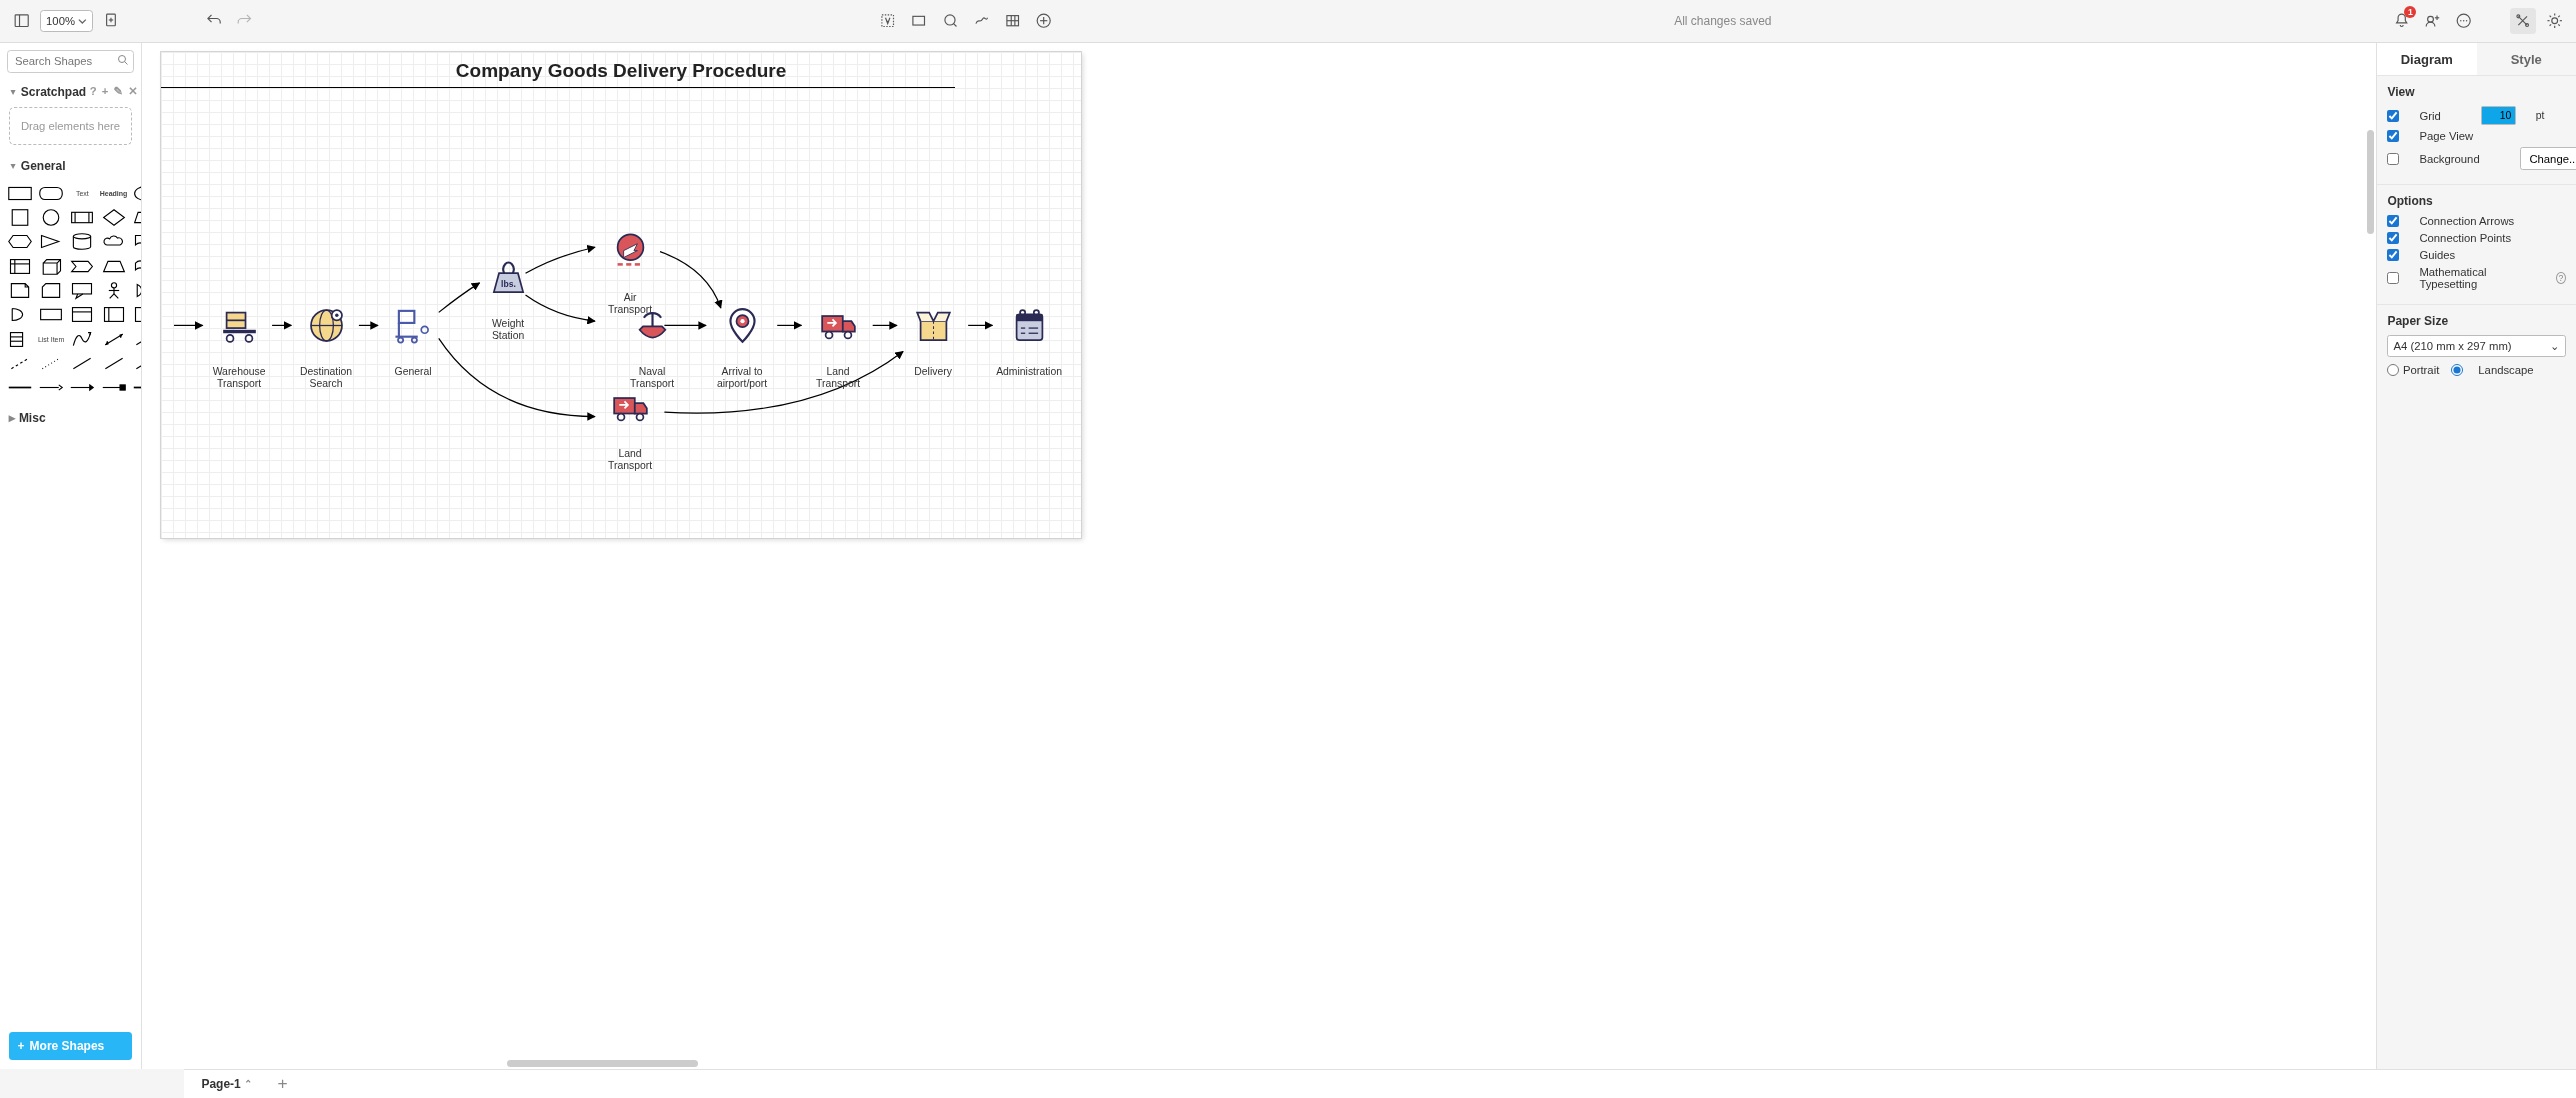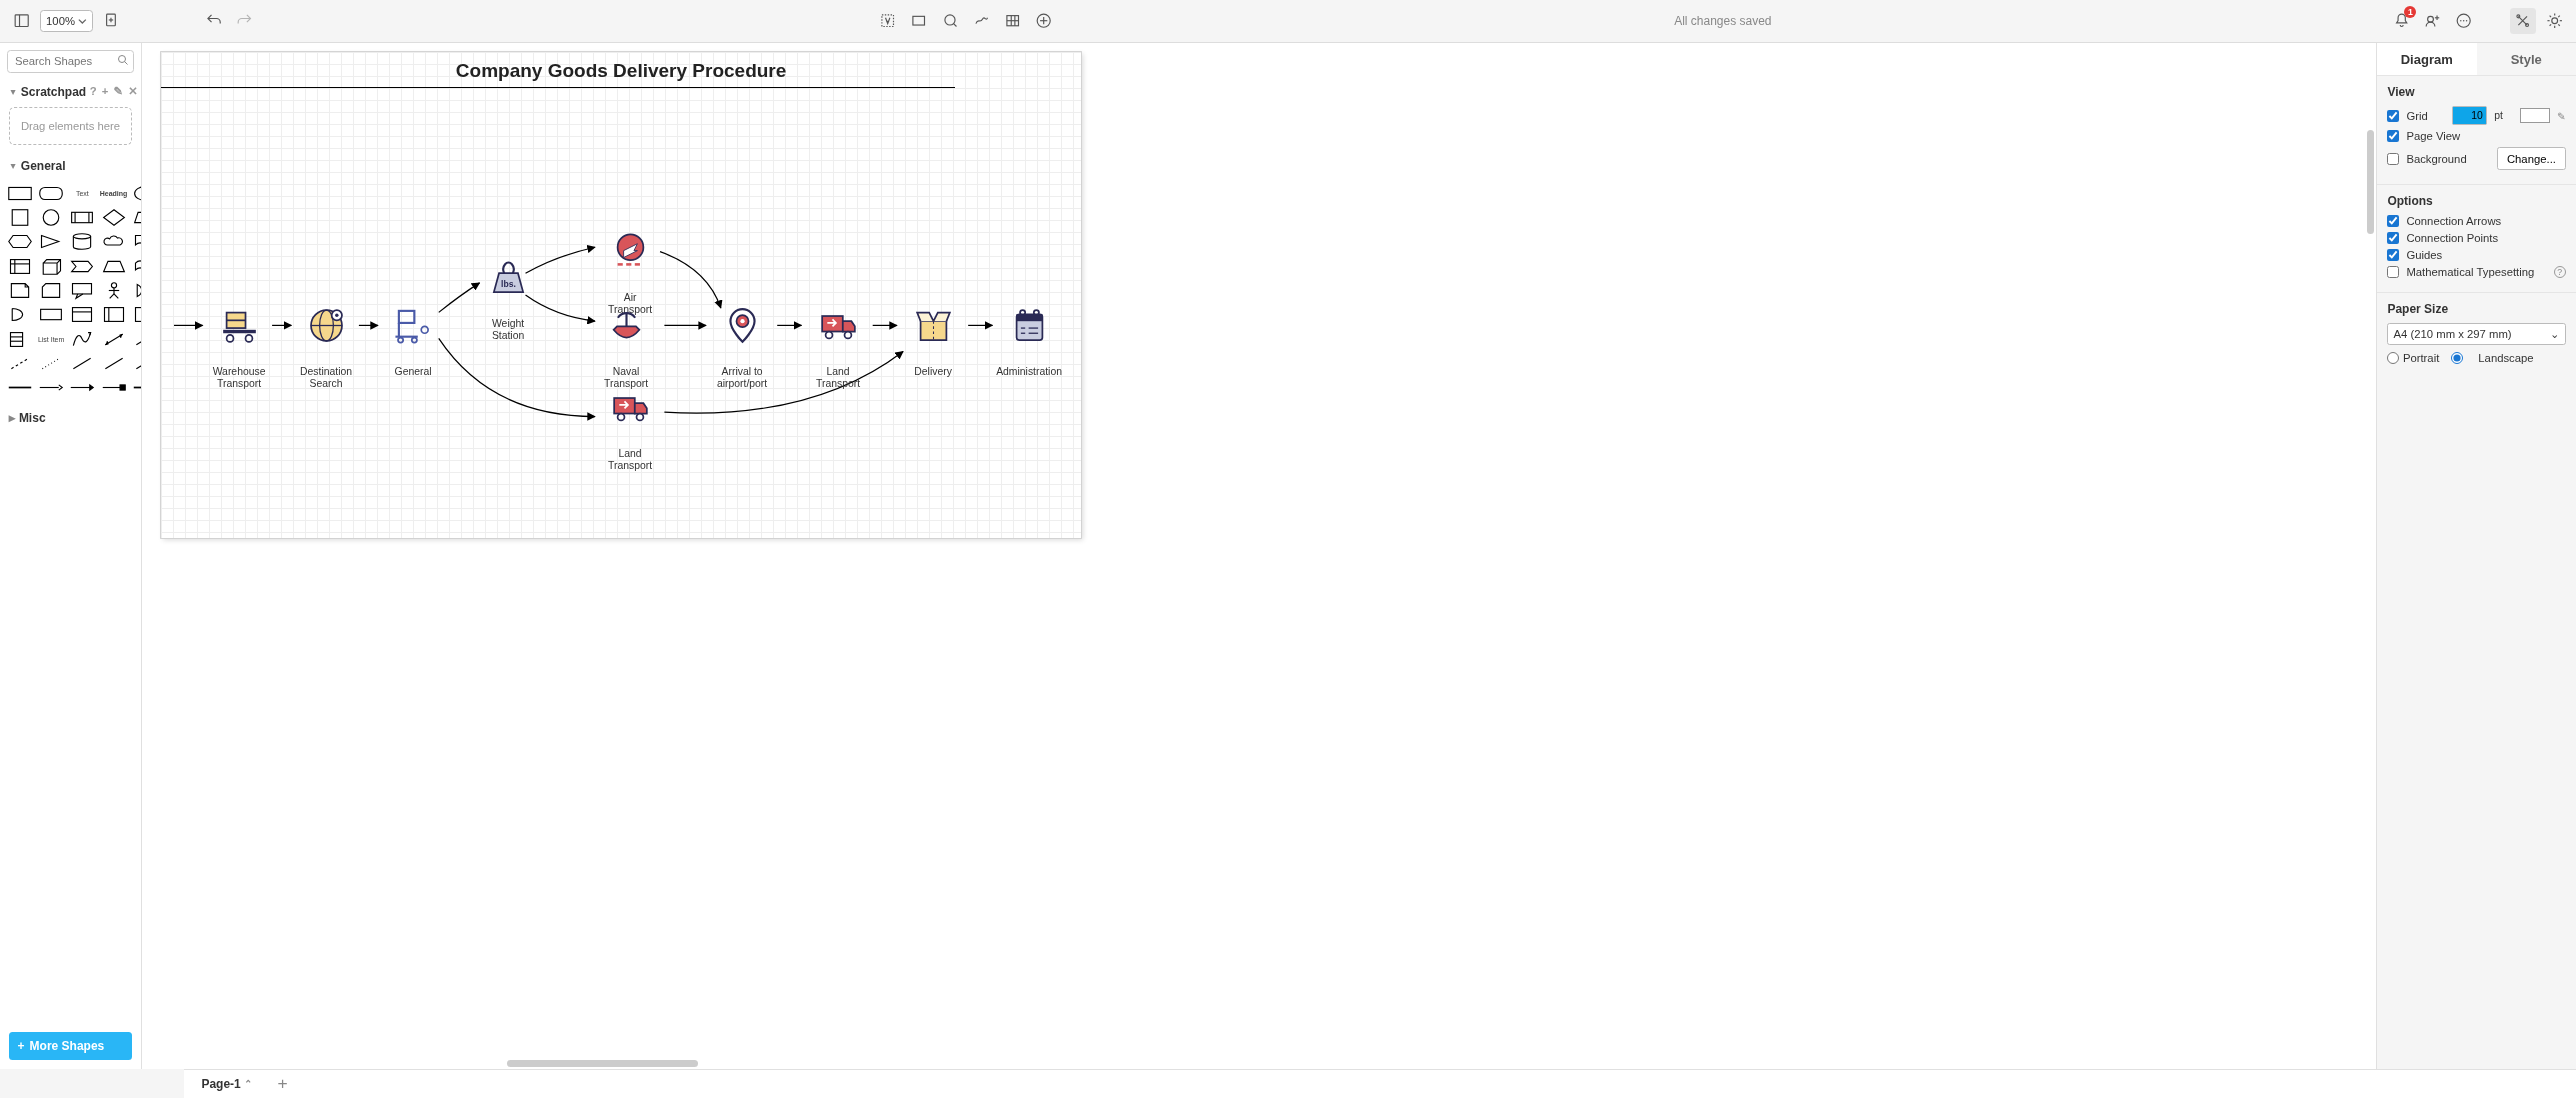--- a/index.html
+++ b/index.html
@@ -56,21 +56,21 @@
 .scroll-thumb-h { position: absolute; bottom: 1.7px; left: 365px; width: 191px; height: 7px; background: #ccc; border-radius: 3.5px; }
 
 
 .right-pane { width: 200px; background: #f5f5f5; border-left: 0.9px solid #e0e0e0; display: flex; flex-direction: column; overflow-y: auto; }
 .tabs { display: flex; }
 .tab { flex: 1; text-align: center; padding: 8.7px 0; font-weight: 600; font-size: 13px; cursor: pointer; }
 .tab.active { background: #fff; }
 .tab.inactive { color: #666; }
 .panel { padding: 8.7px 10.4px; border-top: 0.9px solid #e5e5e5; }
 .panel h4 { font-size: 12px; font-weight: 700; margin-bottom: 7px; }
-.row { display: flex; align-items: center; gap: 7px; margin-bottom: 5.2px; font-size: 11.3px; }
+.row { display: flex; align-items: center; gap: 20px; margin-bottom: 5.2px; font-size: 11.3px; }
 .row input[type=checkbox], .row input[type=radio] { accent-color: #1976d2; width: 12px; height: 12px; }
 .row .push { margin-left: auto; }
 .num-input { width: 35px; height: 19px; border: 0.9px solid #bbb; border-radius: 1.7px; background: #0ea5e9; text-align: right; padding-right: 3.5px; font-size: 10.4px; }
 .pt { font-size: 10.4px; }
 .color-swatch { width: 29.5px; height: 15.6px; border: 0.9px solid #999; background: #fff; display: inline-block; }
 .ghost-btn { height: 22.6px; padding: 0 8.7px; border: 0.9px solid #bbb; border-radius: 2.6px; background: #fff; font-size: 11.3px; cursor: pointer; display: inline-flex; align-items: center; }
 .select { width: 100%; height: 22.6px; border: 0.9px solid #bbb; border-radius: 2.6px; background: #fff; padding: 0 5.2px; font-size: 11.3px; display: flex; align-items: center; justify-content: space-between; cursor: pointer; }
 .full-btn { width: 100%; height: 22.6px; border: 0.9px solid #bbb; border-radius: 2.6px; background: #fff; font-size: 11.3px; cursor: pointer; margin-top: 5.2px; }
 .info-icon { width:12px; height:12px; border:0.9px solid #999; border-radius:50%; display:inline-flex; align-items:center; justify-content:center; font-size:8.7px; color:#888; }
 
@@ -602,21 +602,21 @@
                   <g stroke="#d8555a" stroke-width="3">
                     <line x1="10" y1="40" x2="16" y2="40"></line>
                     <line x1="20" y1="40" x2="26" y2="40"></line>
                     <line x1="30" y1="40" x2="36" y2="40"></line>
                   </g>
                 </svg>
               </div>
               <div class="lbl">Air
 Transport</div>
             </div>
-            <div class="node" style="left: 426px; top: 252px;">
+            <div class="node" style="left: 452px; top: 252px;">
               <div class="icon-box">
                 <svg viewBox="0 0 50 50">
                   <path d="M10 30 q15 18 30 0 l-4 -4 h-22 Z" fill="#d8555a" stroke="#2a2a55" stroke-width="2"></path>
                   <line x1="25" y1="10" x2="25" y2="26" stroke="#2a2a55" stroke-width="2.5"></line>
                   <path d="M15 16 a12 12 0 0 1 20 0" fill="none" stroke="#2a2a55" stroke-width="2.5"></path>
                 </svg>
               </div>
               <div class="lbl">Naval
 Transport</div>
             </div>

